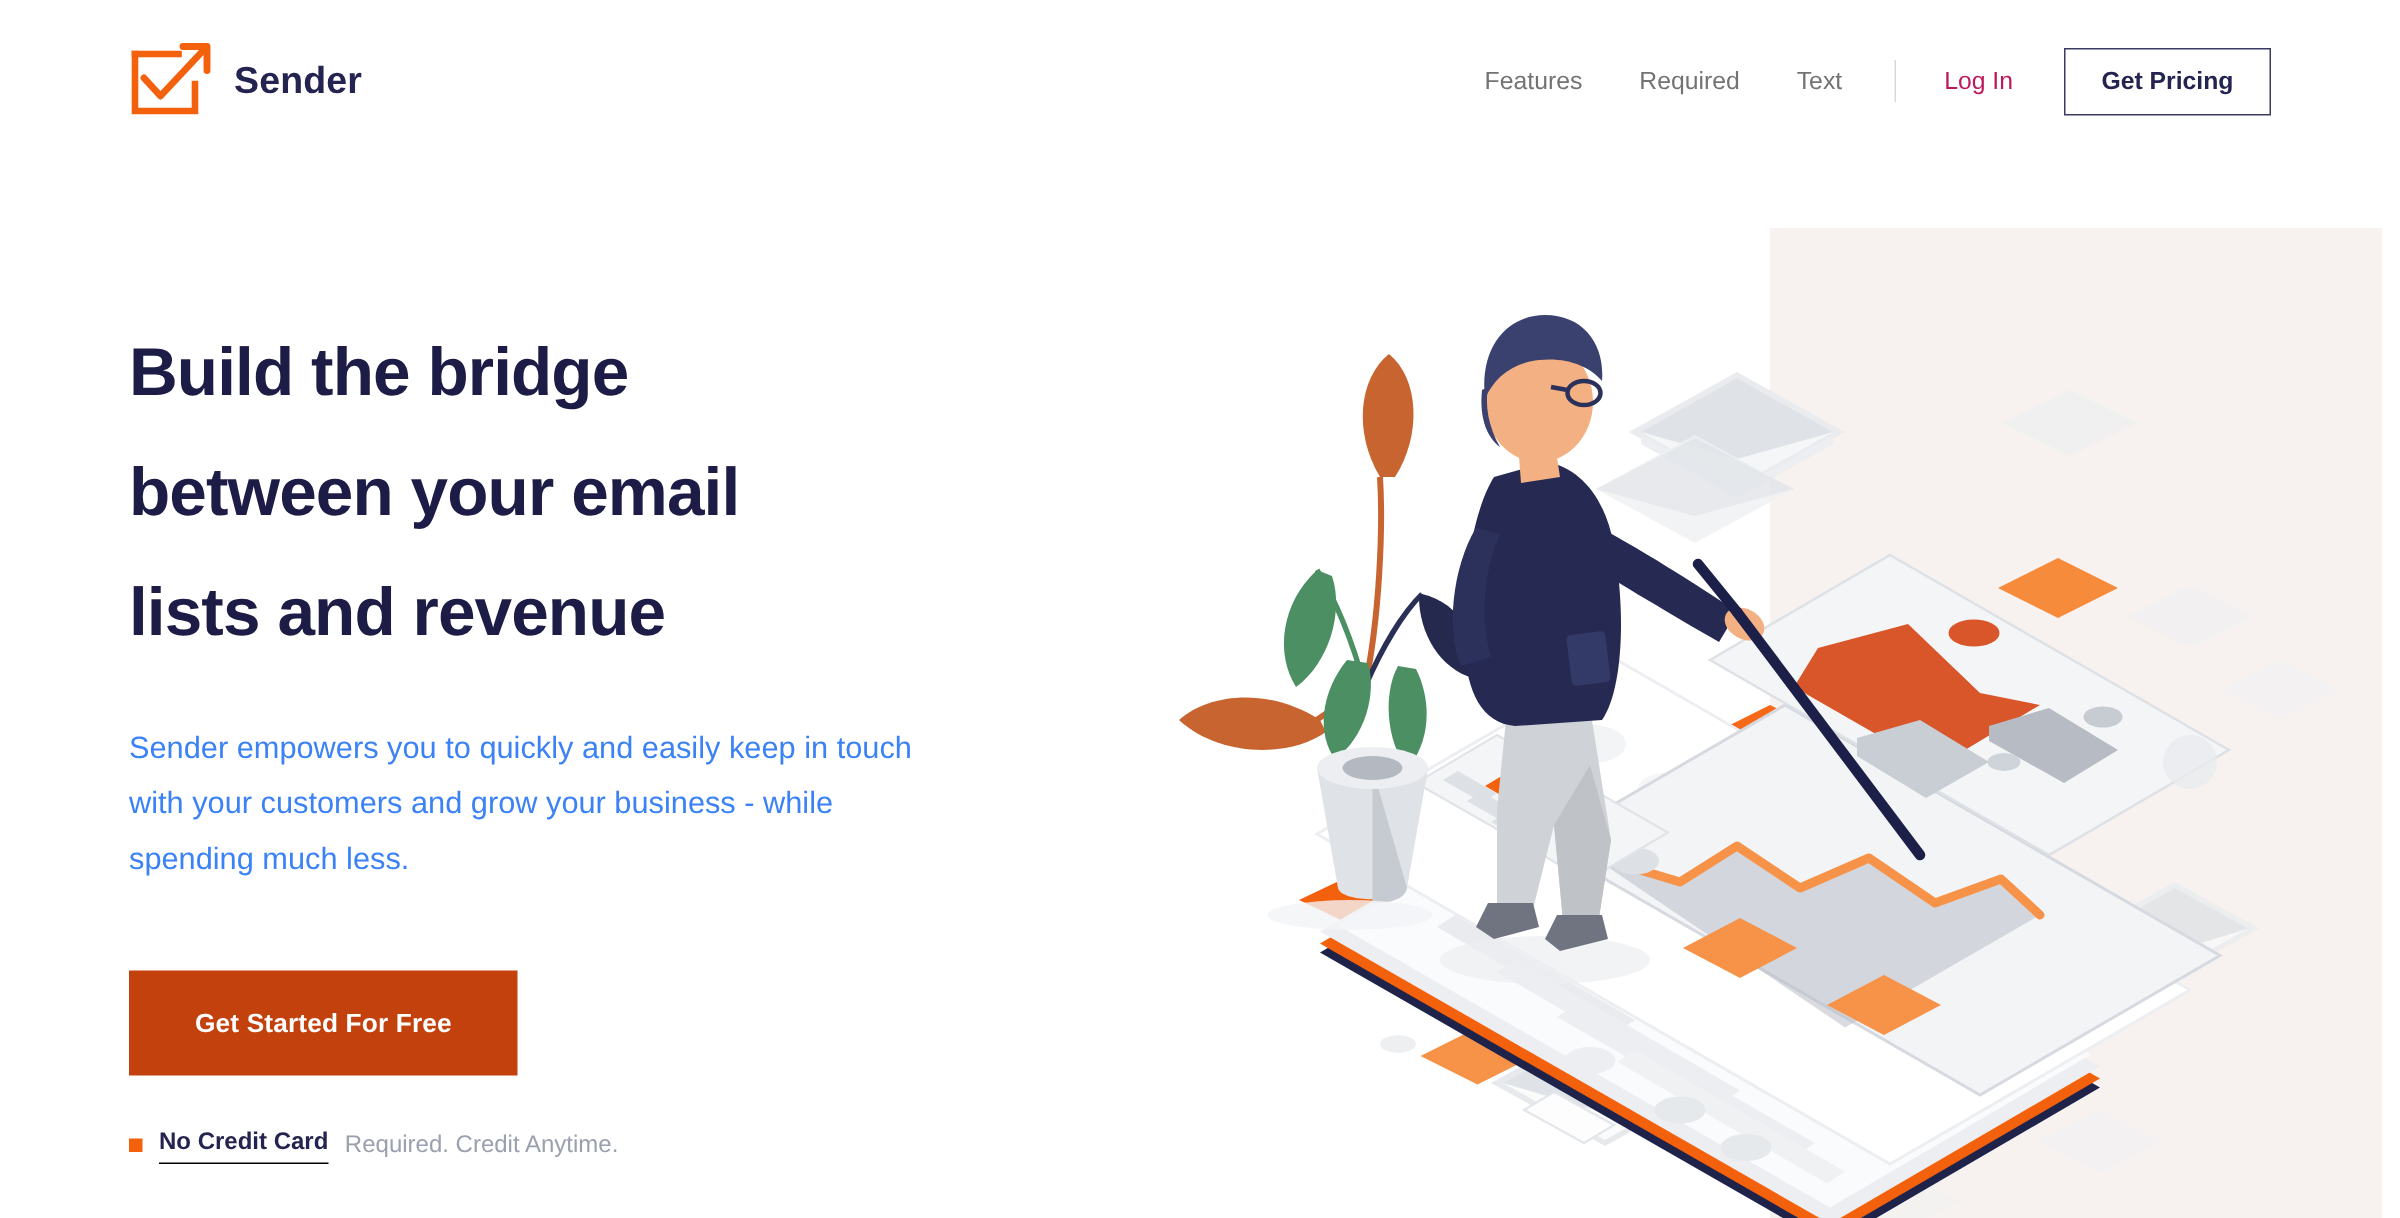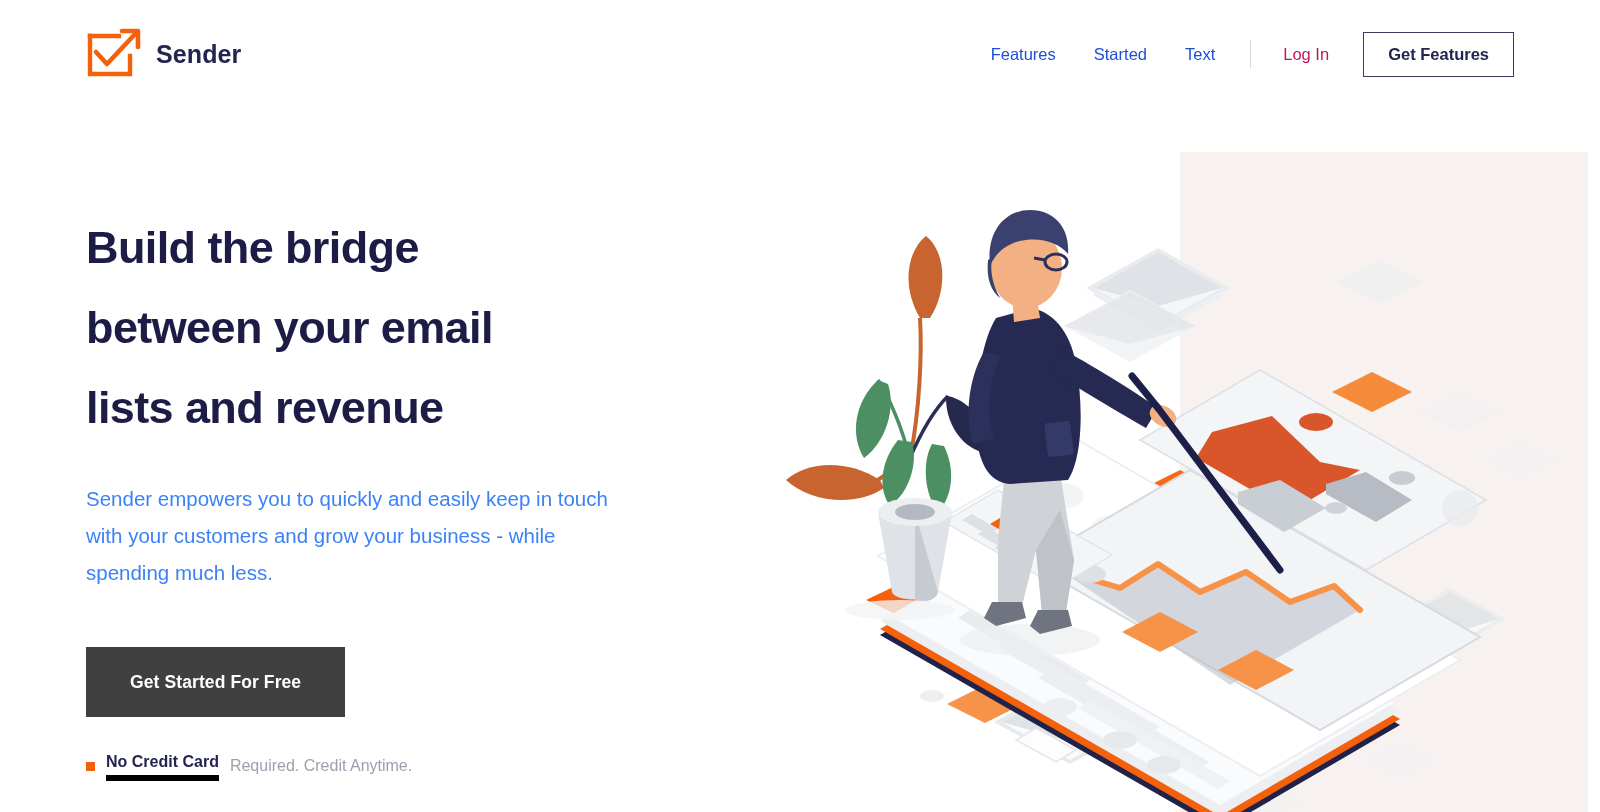--- a/index.html
+++ b/index.html
@@ -66,21 +66,21 @@
     position: absolute;
     right: 86px;
     top: 32px;
     display: flex;
     align-items: center;
     height: 44px;
     gap: 0;
   }
   .nav-link {
     font-size: 16.5px;
-    color: #1d4ed8;
+    color: #737373;
     text-decoration: none;
     padding: 0 19px;
     line-height: 44px;
     white-space: nowrap;
   }
   .nav-sep {
     width: 1px;
     height: 28px;
     background: #d8d8de;
     margin: 0 16px;
@@ -129,21 +129,21 @@
     margin-top: 32px;
     font-size: 20.5px;
     line-height: 37px;
     color: #3b82f6;
     width: 625px;
     white-space: pre-line;
   }
   .btn-cta {
     margin-top: 56px;
     display: inline-block;
-    background: #404040;
+    background: #c2410c;
     color: #ffffff;
     border: none;
     border-radius: 0;
     font-family: "Liberation Sans", sans-serif;
     font-size: 17.5px;
     font-weight: 700;
     letter-spacing: 0.1px;
     padding: 0 44px;
     height: 70px;
     line-height: 70px;
@@ -159,21 +159,21 @@
   }
   .note-bullet {
     width: 9px; height: 9px;
     background: #f4610c;
     flex: 0 0 auto;
     display: block;
   }
   .note-strong {
     color: #242450;
     font-weight: 700;
-    border-bottom: 6px solid #000000;
+    border-bottom: 1px solid #000000;
     padding-bottom: 2px;
   }
   .note-rest { color: #9aa0ae; }
 
   
   .hero-art {
     position: absolute;
     left: 760px;
     top: 140px;
     width: 840px;
@@ -200,27 +200,27 @@
 
           <path d="M10 24 L21 36 L51 4" fill="none" stroke="#f4610c" stroke-width="4.6" stroke-linecap="round" stroke-linejoin="round"></path>
           <path d="M36 3 L52 3 L52 19" fill="none" stroke="#f4610c" stroke-width="4.6" stroke-linecap="round" stroke-linejoin="round"></path>
         </svg>
       </span>
       <span class="brand-name">Sender</span>
     </a>
 
     <nav class="nav">
       <a class="nav-link" href="#">Features</a>
-      <a class="nav-link" href="#">Started</a>
+      <a class="nav-link" href="#">Required</a>
       <a class="nav-link" href="#">Text</a>
 
       <span class="nav-sep"></span>
 
       <a class="nav-login" href="#">Log In</a>
-      <button class="btn-outline">Get Features</button>
+      <button class="btn-outline">Get Pricing</button>
     </nav>
   </header>
 
   <section class="hero-copy">
     <h1 class="hero-title">Build the bridge
 between your email
 lists and revenue</h1>
     <p class="hero-sub">Sender empowers you to quickly and easily keep in touch
 with your customers and grow your business - while
 spending much less.</p>

